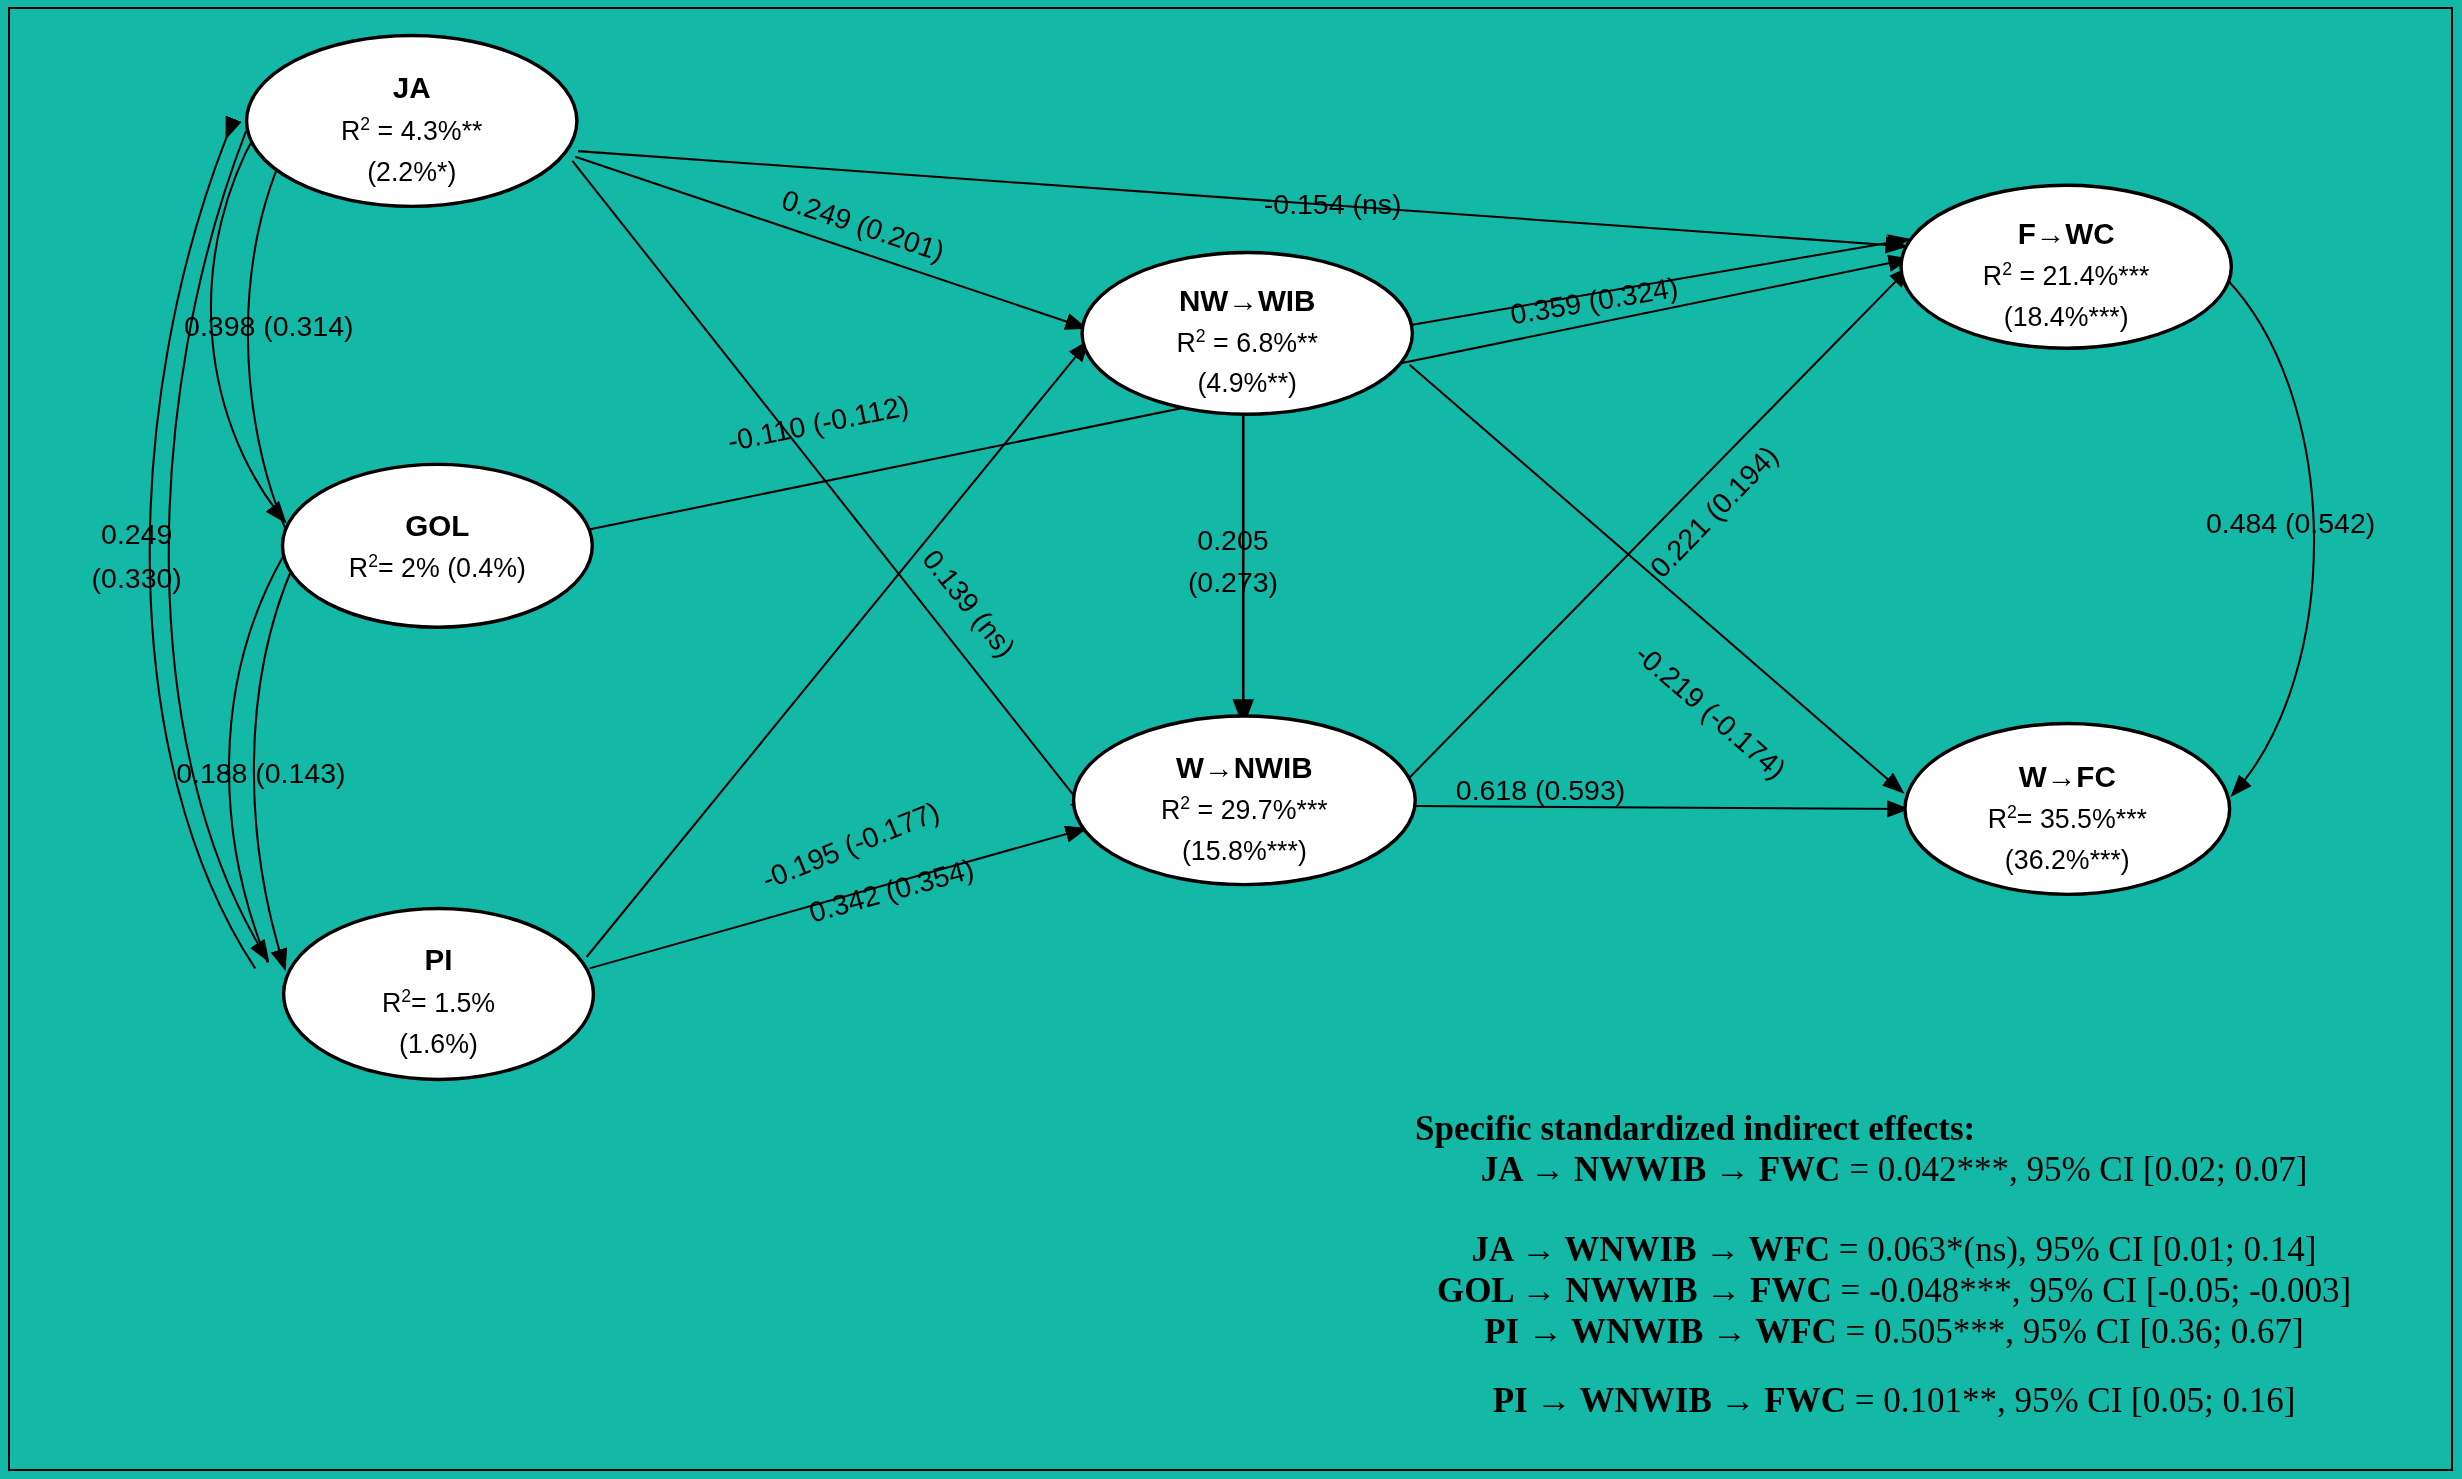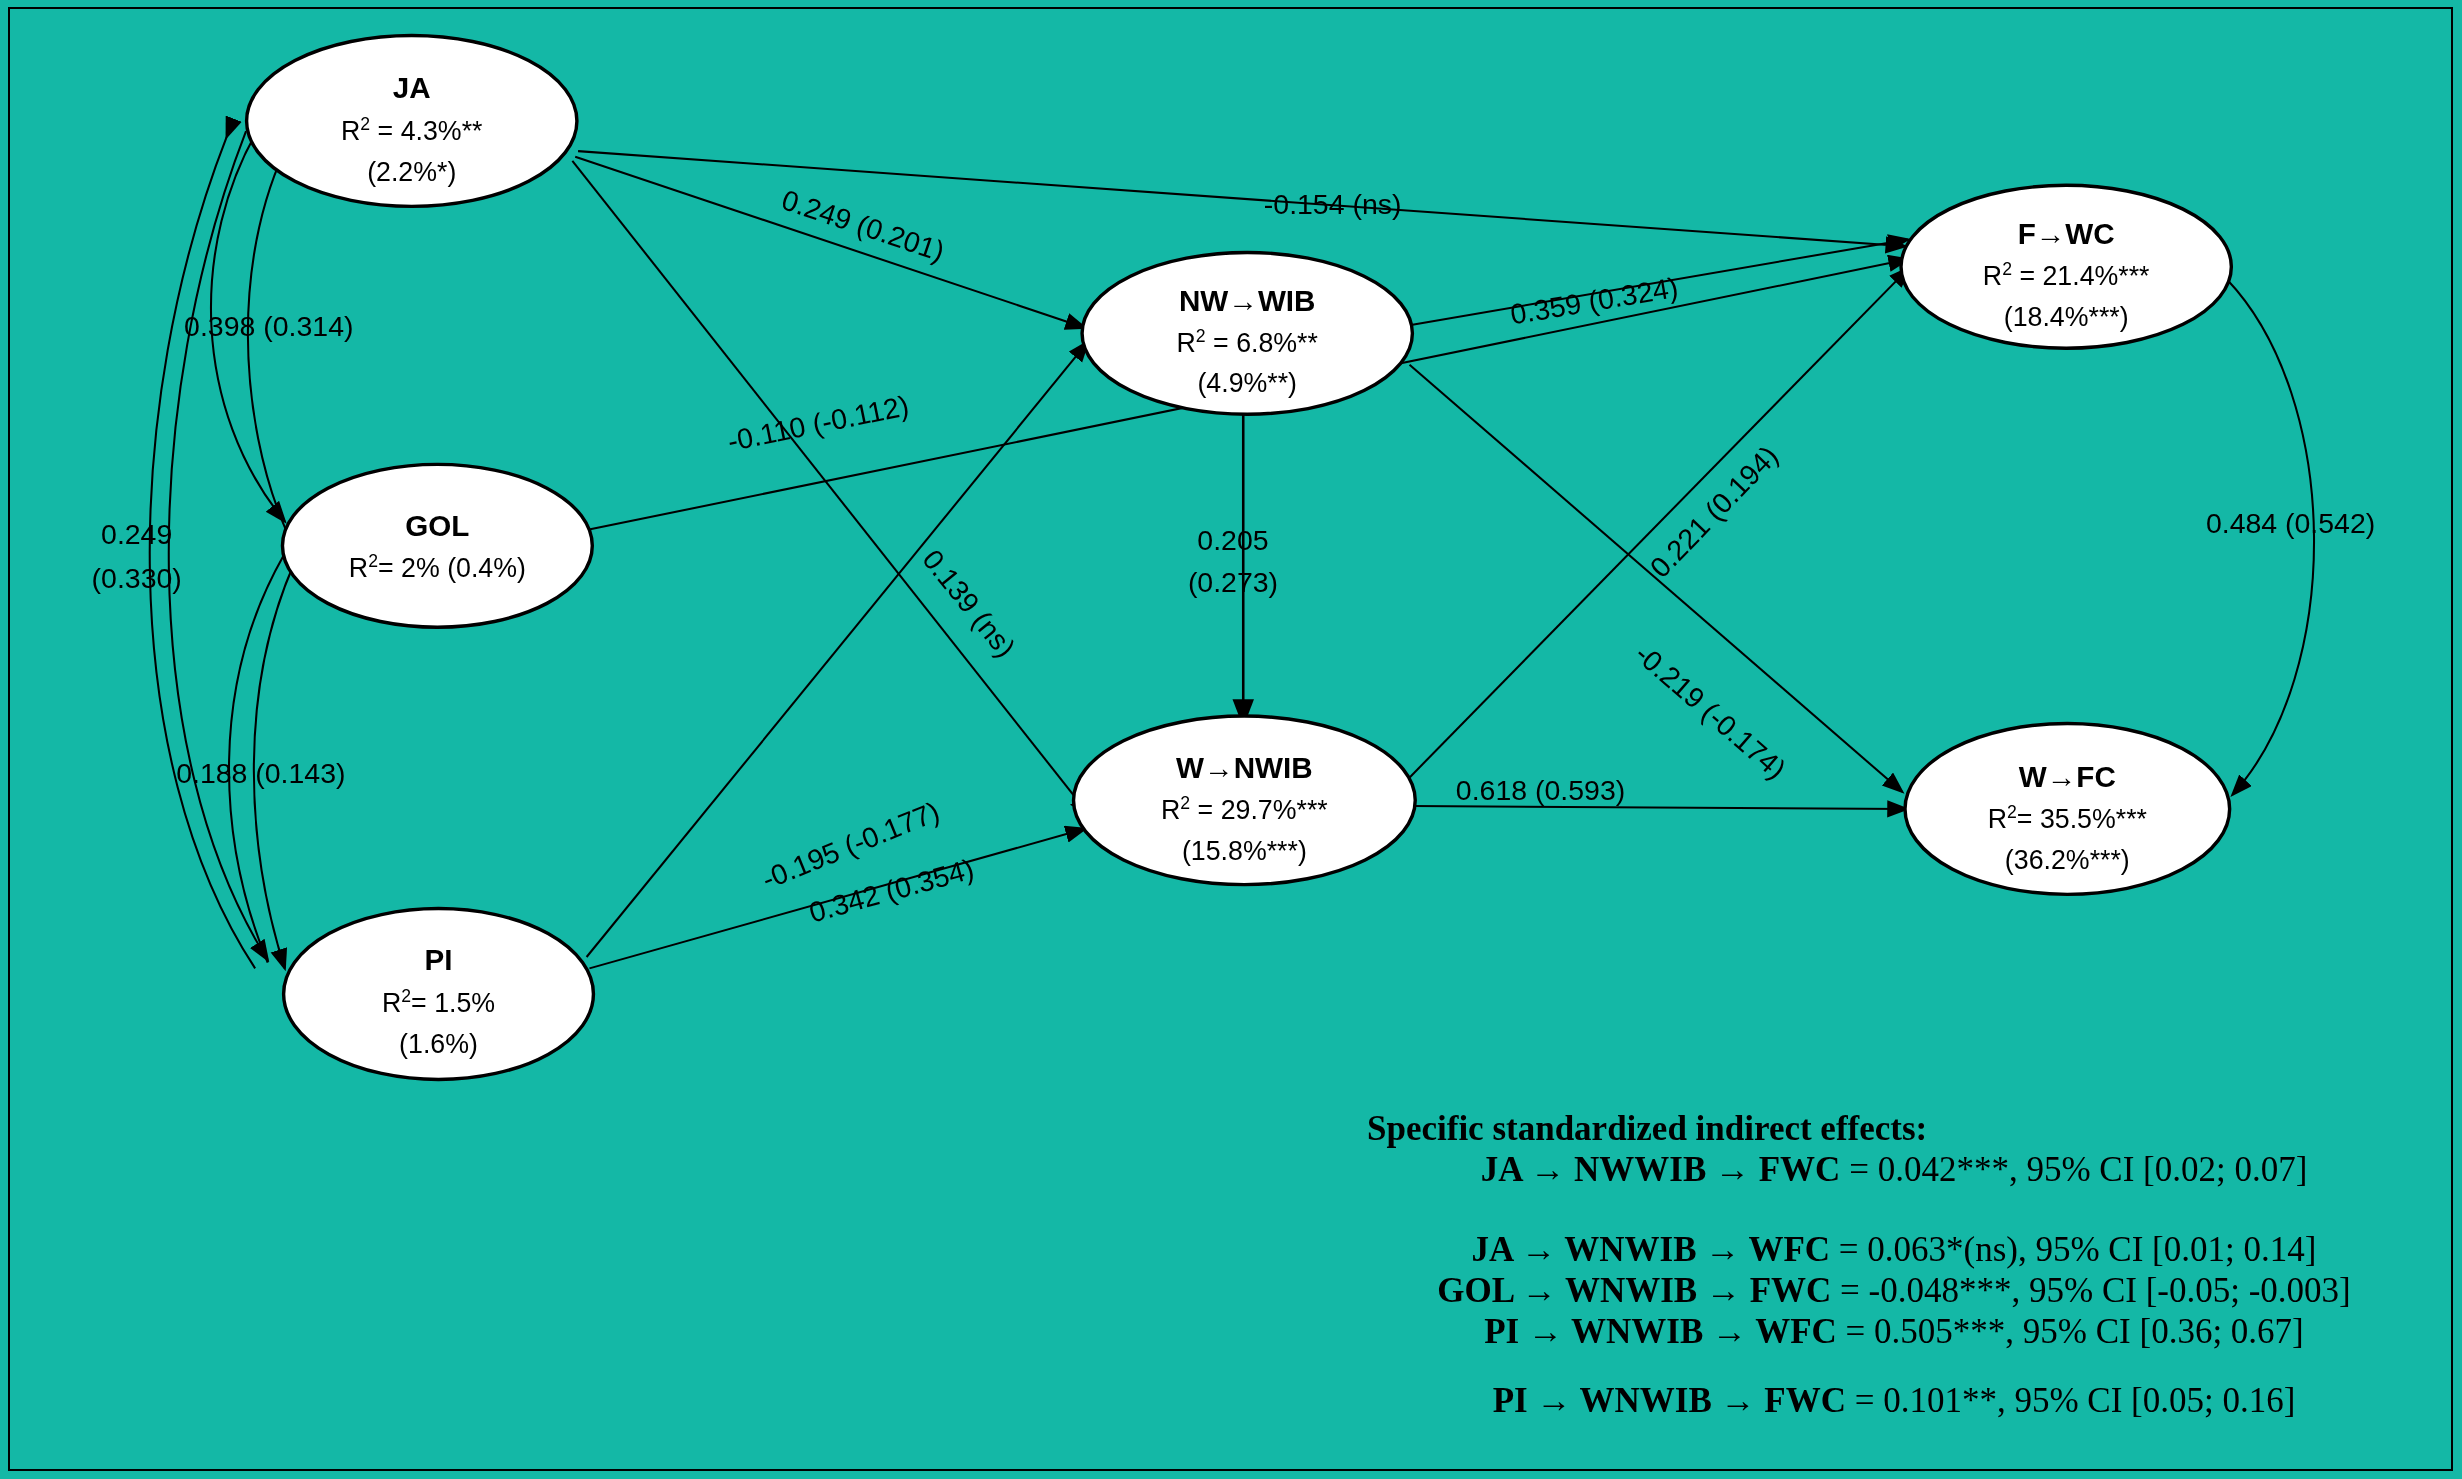--- a/index.html
+++ b/index.html
@@ -69,20 +69,21 @@
     font-family: "Liberation Sans", sans-serif;
     font-size: 50px;
     fill: #000000;
     text-anchor: middle;
   }
   .legend-title {
     font-family: "Liberation Serif", serif;
     font-weight: bold;
     font-size: 35px;
     fill: #000000;
+    margin-left: 48px;
   }
   .legend-line {
     font-family: "Liberation Serif", serif;
     font-size: 35px;
     fill: #000000;
     text-align: center;
   }
   .legend-line .bold {
     font-weight: bold;
   }
@@ -245,19 +246,19 @@
     <text class="edge-label" x="2992" y="1262" transform="rotate(41 2992 1262)">-0.219 (-0.174)</text>
 
     <text class="edge-label" x="4022" y="935">0.484 (0.542)</text>
 
   </svg>
 
   <div style="position:absolute; left:1367px; top:1108px; width:1054px;">
     <div class="legend-title" style="line-height:1.18;">Specific standardized indirect effects:</div>
     <div class="legend-line" style="line-height:1.18;"><span class="bold">JA → NWWIB →  FWC</span><span> = 0.042***, 95% CI [0.02; 0.07]</span></div>
     <div class="legend-line" style="line-height:1.18;margin-top:38px;"><span class="bold">JA → WNWIB → WFC</span><span> = 0.063*(ns), 95% CI [0.01; 0.14]</span></div>
-    <div class="legend-line" style="line-height:1.18;"><span class="bold">GOL → WNWIB → FWC</span><span> = -0.048***, 95% CI [-0.05; -0.003]</span></div>
+    <div class="legend-line" style="line-height:1.18;"><span class="bold">GOL → NWWIB → FWC</span><span> = -0.048***, 95% CI [-0.05; -0.003]</span></div>
     <div class="legend-line" style="line-height:1.18;"><span class="bold">PI → WNWIB → WFC</span><span> = 0.505***, 95% CI [0.36; 0.67]</span></div>
     <div class="legend-line" style="line-height:1.18;margin-top:28px;"><span class="bold">PI → WNWIB → FWC</span><span> = 0.101**, 95% CI [0.05; 0.16]</span></div>
   </div>
 
 </div>
 
 
 </body></html>

